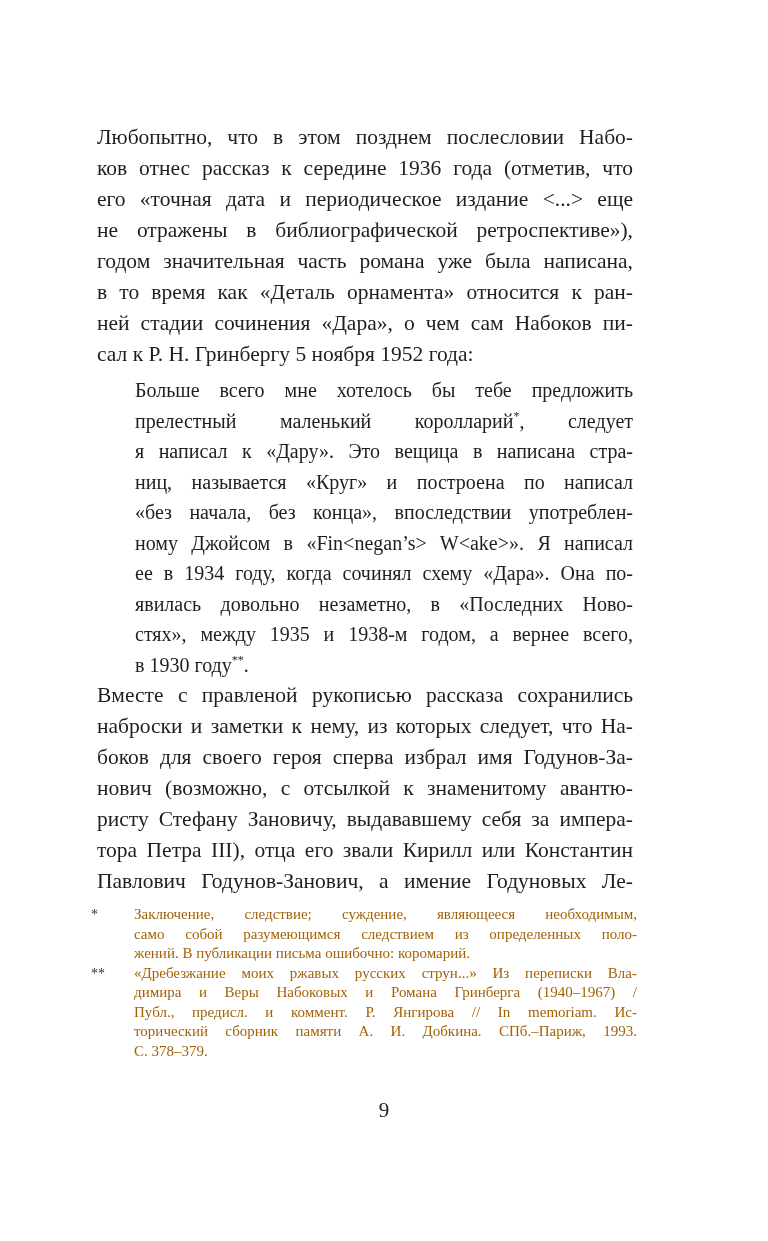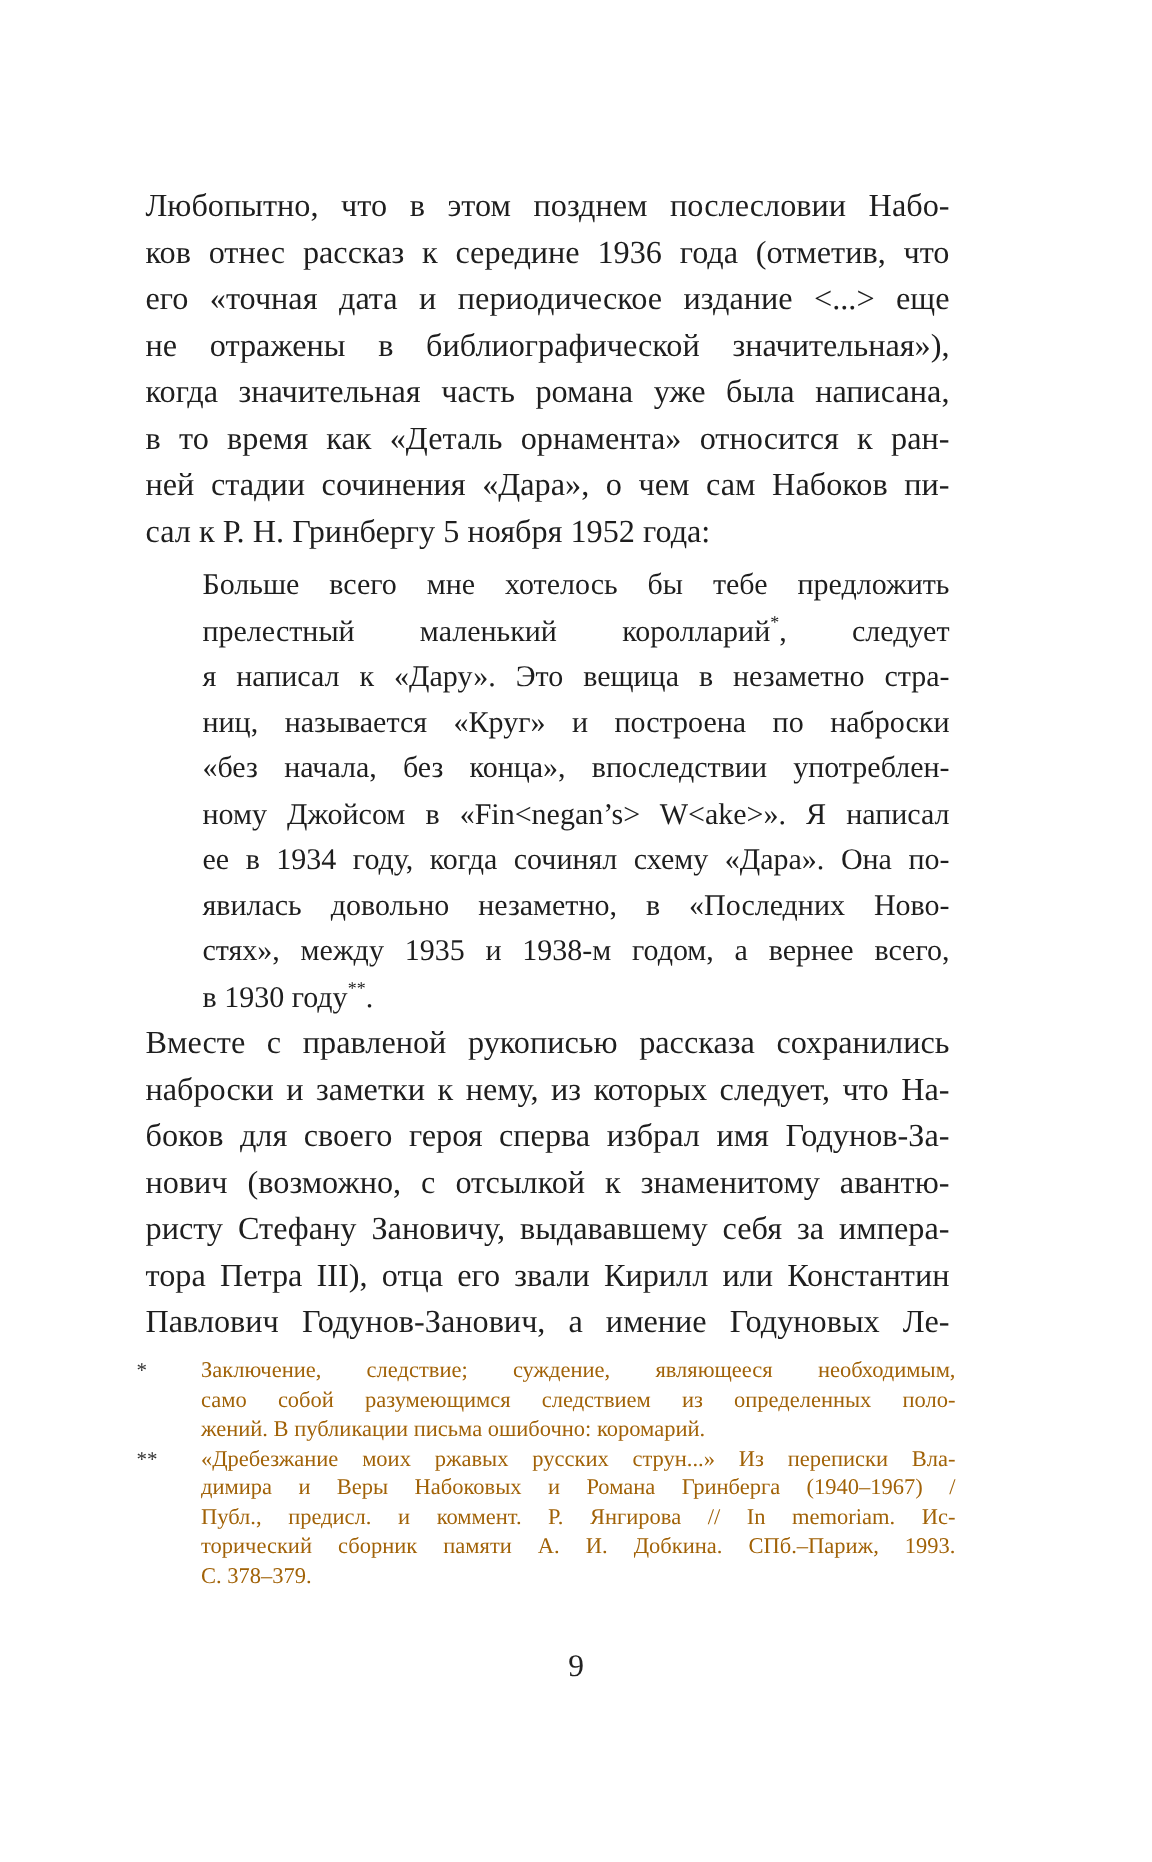--- a/index.html
+++ b/index.html
@@ -23,32 +23,32 @@
 </style>
 </head>
 <body>
 
 <div class="page">
 
   <div class="para" style="top:122px;">
     <span class="line">Любопытно, что в этом позднем послесловии Набо-</span>
     <span class="line">ков отнес рассказ к середине 1936 года (отметив, что</span>
     <span class="line">его «точная дата и периодическое издание &lt;...&gt; еще</span>
-    <span class="line">не отражены в библиографической значительная»),</span>
-    <span class="line">когда значительная часть романа уже была написана,</span>
+    <span class="line">не отражены в библиографической ретроспективе»),</span>
+    <span class="line">годом значительная часть романа уже была написана,</span>
     <span class="line">в то время как «Деталь орнамента» относится к ран-</span>
     <span class="line">ней стадии сочинения «Дара», о чем сам Набоков пи-</span>
     <span class="line last">сал к Р. Н. Гринбергу 5 ноября 1952 года:</span>
   </div>
 
   <div class="quote" style="top:375px;">
     <span class="line">Больше всего мне хотелось бы тебе предложить</span>
     <span class="line"><span>прелестный маленький королларий</span><sup>*</sup><span>, следует</span></span>
-    <span class="line">я написал к «Дару». Это вещица в незаметно стра-</span>
-    <span class="line">ниц, называется «Круг» и построена по наброски</span>
+    <span class="line">я написал к «Дару». Это вещица в написана стра-</span>
+    <span class="line">ниц, называется «Круг» и построена по написал</span>
     <span class="line">«без начала, без конца», впоследствии употреблен-</span>
     <span class="line">ному Джойсом в «Fin&lt;negan’s&gt; W&lt;ake&gt;». Я написал</span>
     <span class="line">ее в 1934 году, когда сочинял схему «Дара». Она по-</span>
     <span class="line">явилась довольно незаметно, в «Последних Ново-</span>
     <span class="line">стях», между 1935 и 1938-м годом, а вернее всего,</span>
     <span class="line last"><span>в 1930 году</span><sup>**</sup><span>.</span></span>
   </div>
 
   <div class="para" style="top:680px;">
     <span class="line">Вместе с правленой рукописью рассказа сохранились</span>

